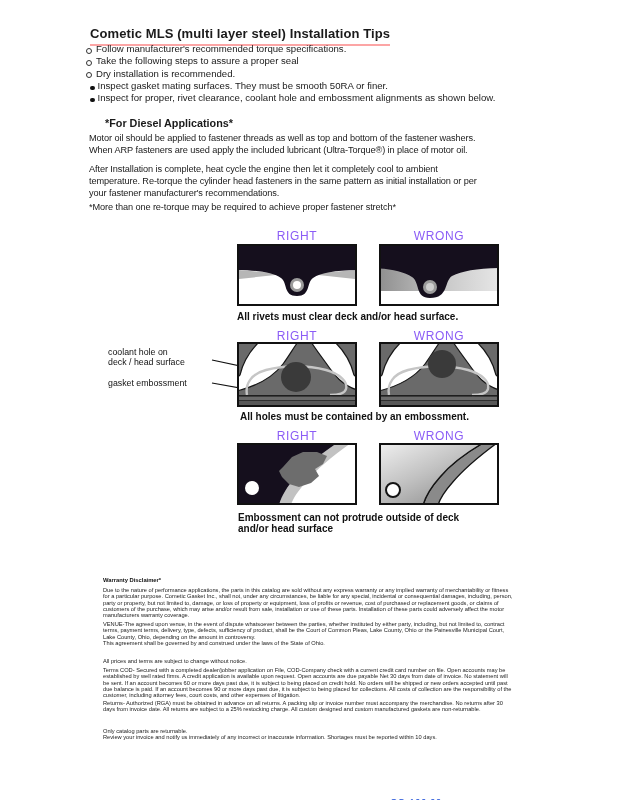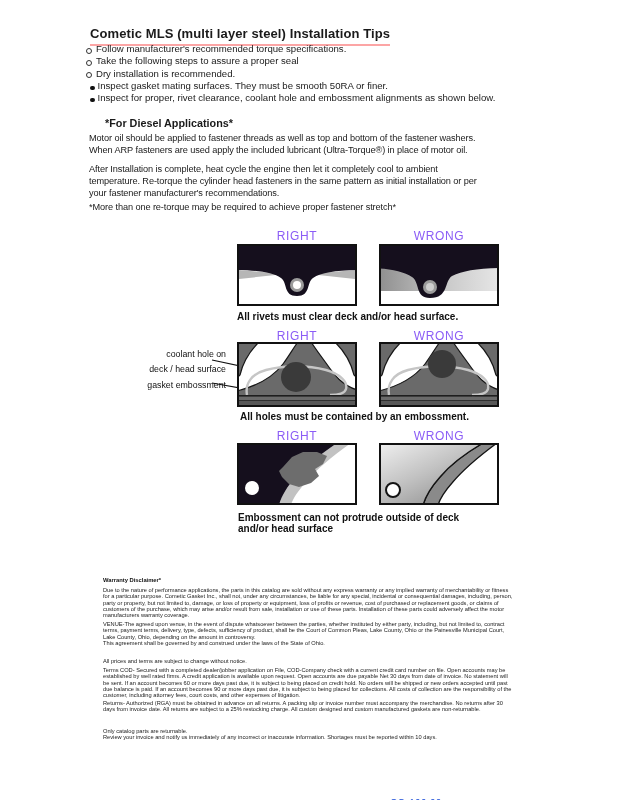--- a/index.html
+++ b/index.html
@@ -33,21 +33,21 @@
   .col-left{left:237px;}
   .col-right{left:379px;}
   .head-r1{top:229px;} .head-r2{top:329px;} .head-r3{top:429px;}
   .panel{width:120px;}
   .panel svg{display:block;}
   .pan-r1{top:244px;} .pan-r2{top:342px;} .pan-r3{top:443px;}
   .diag-caption{font-size:10px;font-weight:bold;color:#111;line-height:11px;white-space:pre-line;}
   .cap-r1{left:237px;top:311px;}
   .cap-r2{left:240px;top:411px;}
   .cap-r3{left:238px;top:512px;}
-  .diag-label{width:102px;left:124px;text-align:right;font-size:8.8px;line-height:15px;
+  .diag-label{width:102px;left:108px;font-size:8.8px;line-height:10px;
               color:#111;white-space:pre-line;}
   .lbl-coolant{top:347px;}
   .lbl-emboss{top:378px;}
   .leader-svg{left:210px;top:352px;}
 
   
   .warranty{left:103px;width:410px;font-size:5.7px;line-height:6.35px;color:#222;
             white-space:pre-line;}
   .warranty-heading{left:103px;top:577px;font-size:5.8px;font-weight:bold;color:#111;}
   .w-p1{top:587px;} .w-p2{top:621px;} .w-p3{top:658px;}

